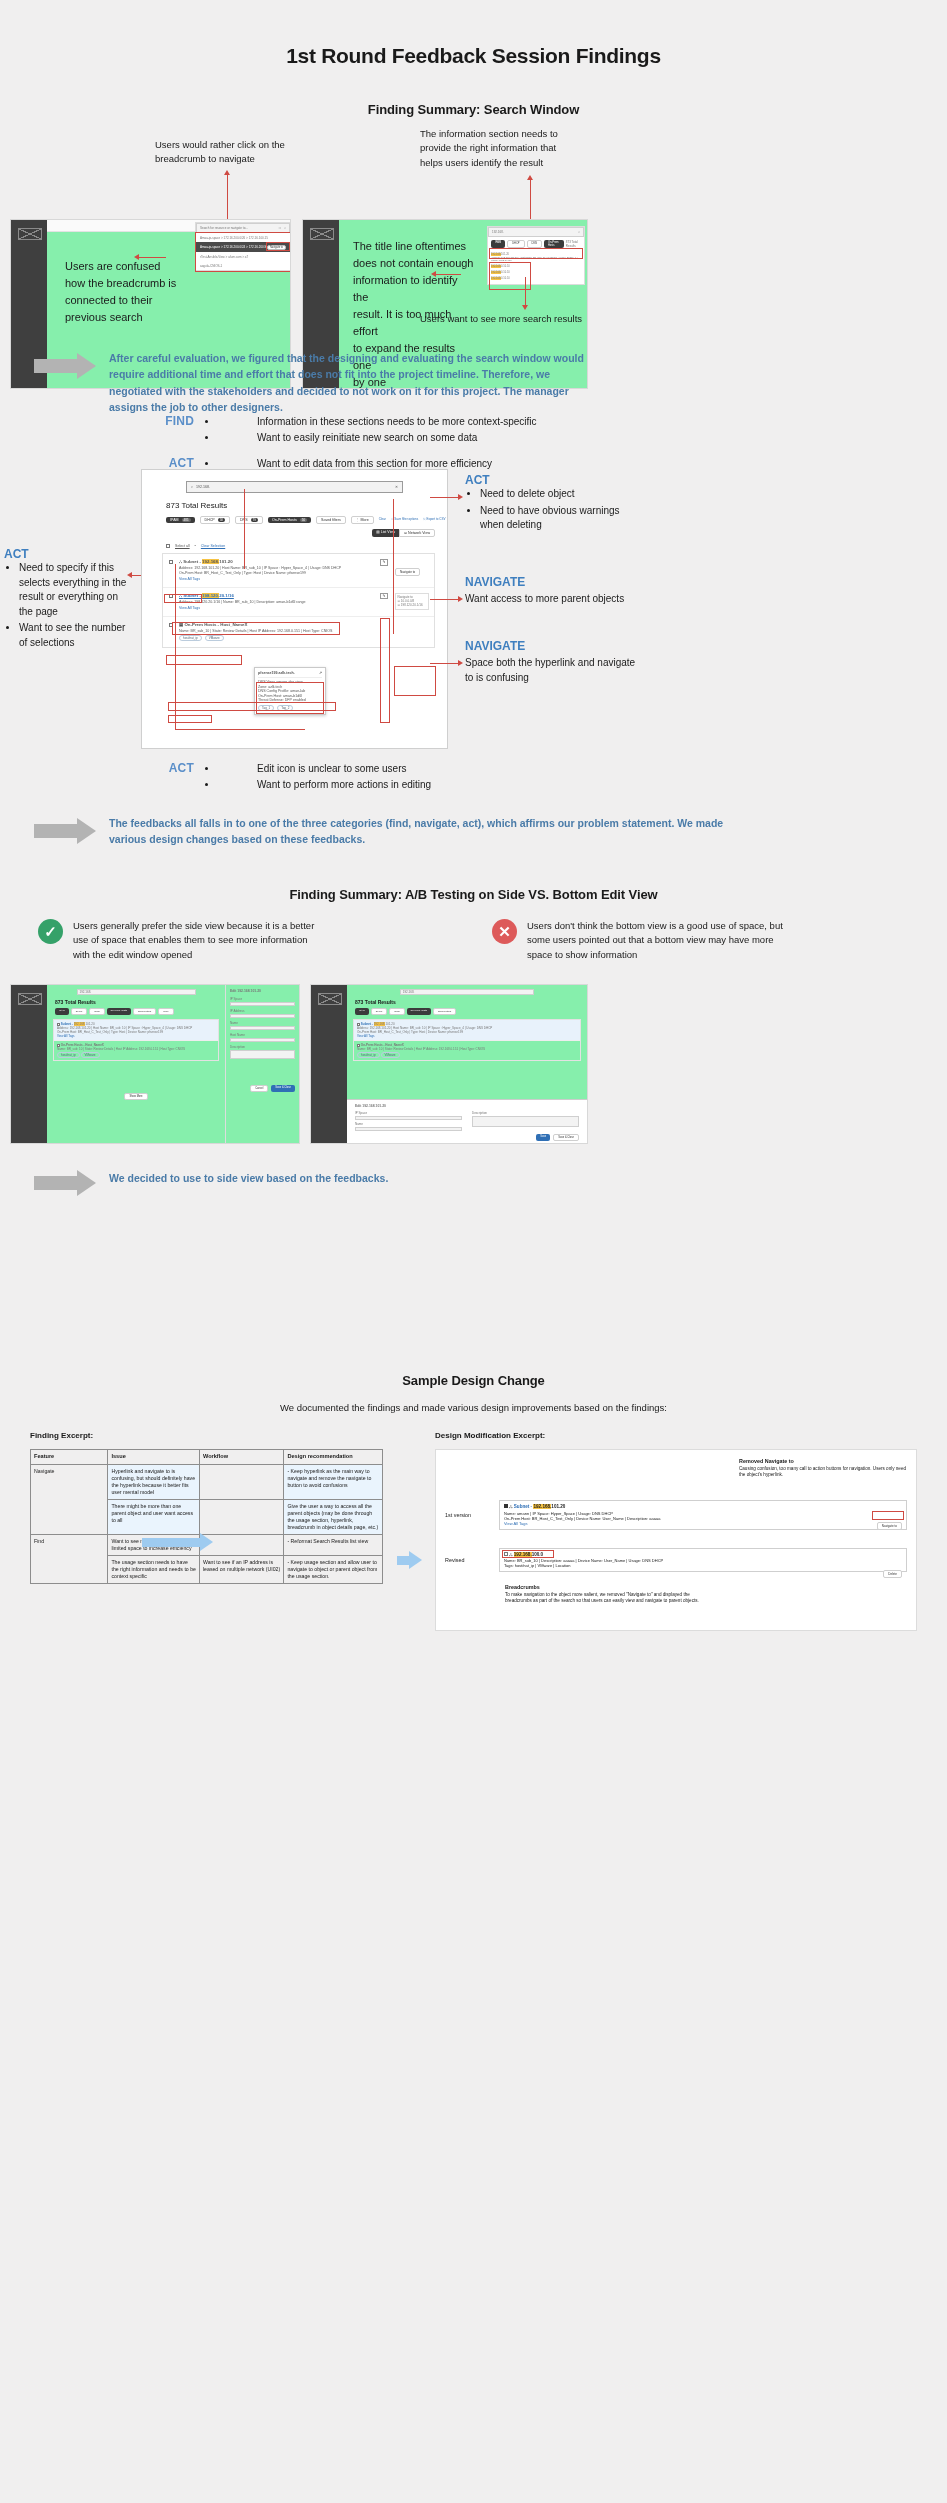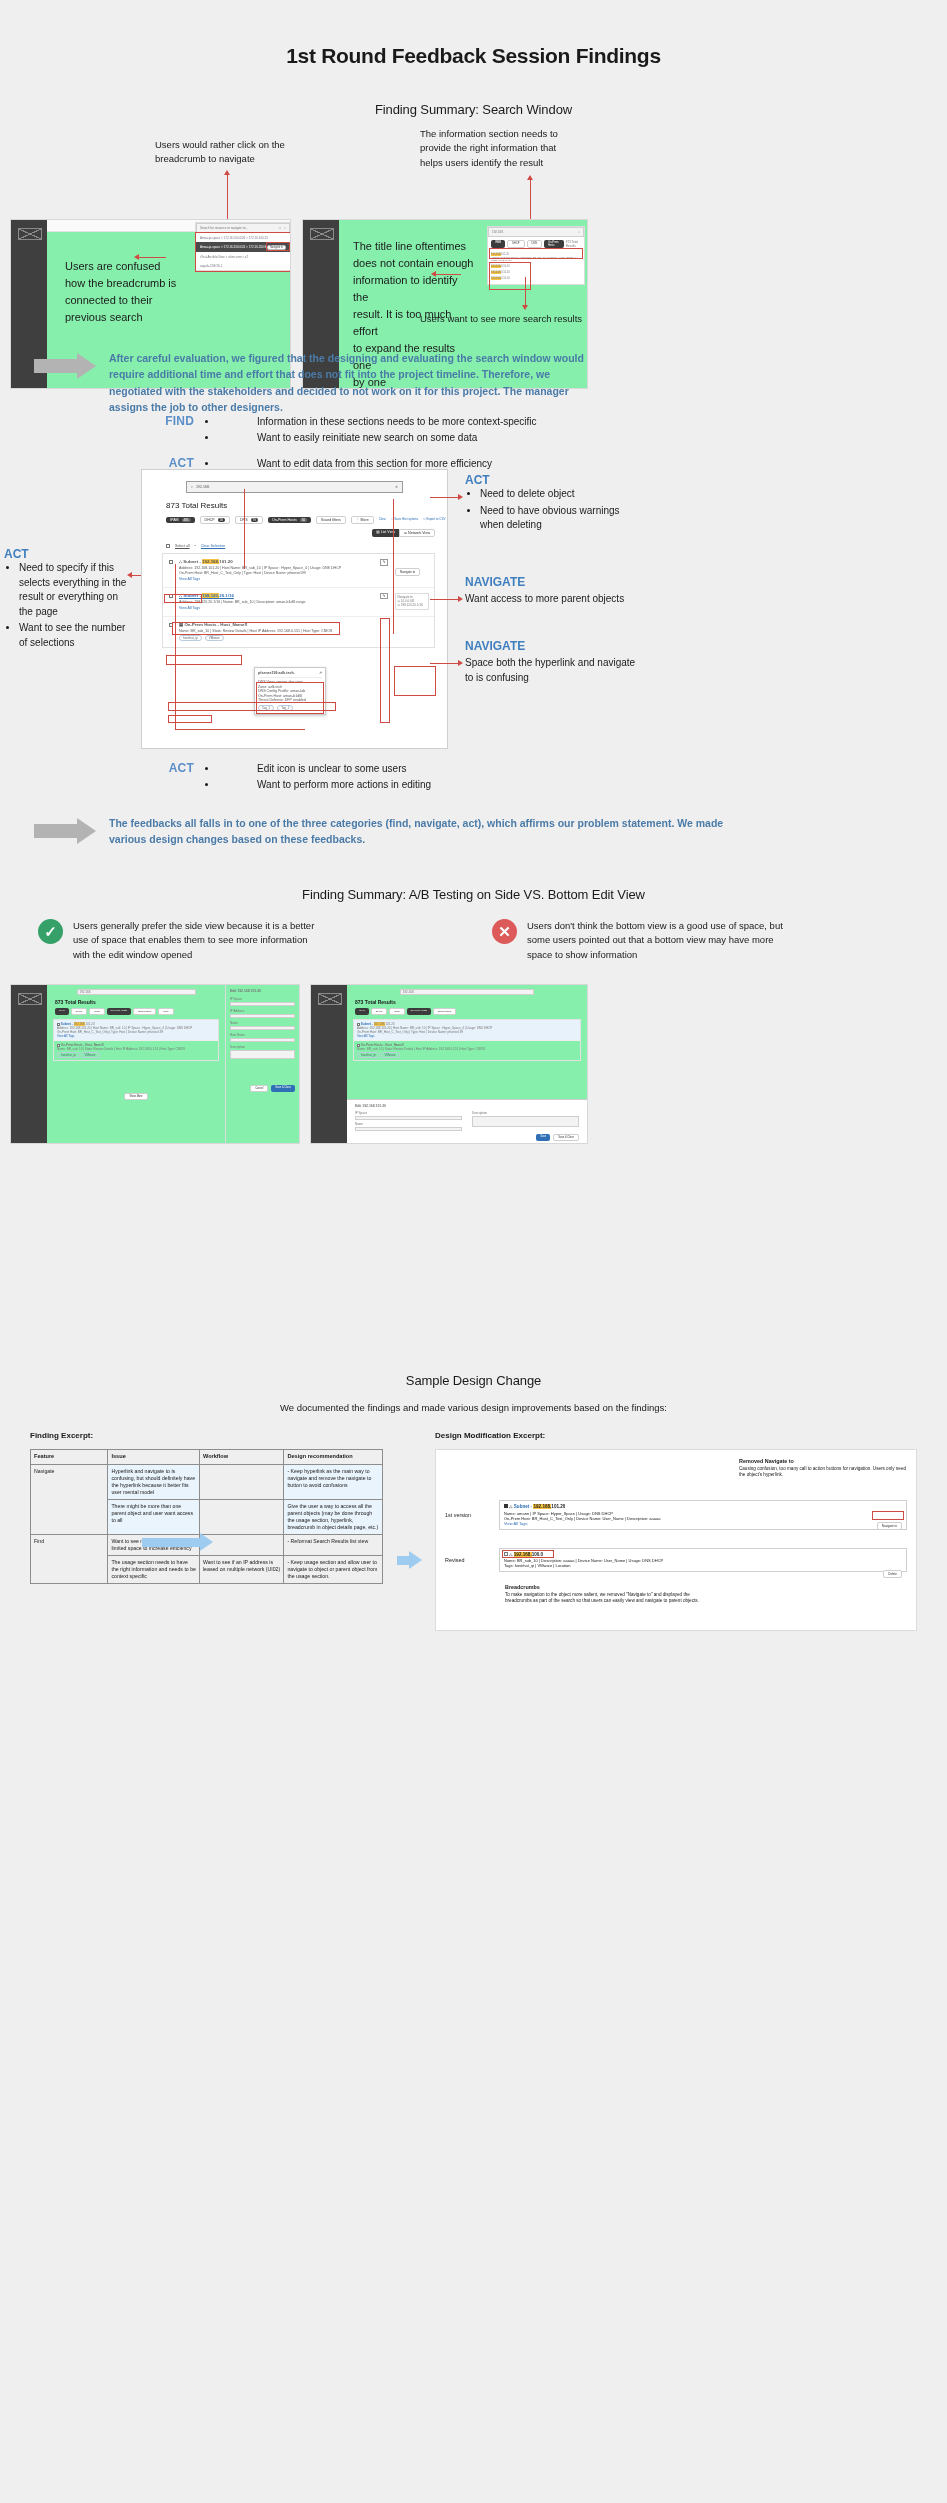--- a/index.html
+++ b/index.html
@@ -15,21 +15,21 @@
     text-align: center;
     font-size: 21px;
     font-weight: bold;
     letter-spacing: -0.3px;
     padding-top: 44px;
   }
 
   .section-title {
     text-align: center;
     font-size: 13px;
-    font-weight: normal;
+    font-weight: bold;
     letter-spacing: -0.1px;
   }
 
   
   .mock {
     background: #ffffff;
     border: 1px solid #d8d8d8;
     position: relative;
     overflow: hidden;
     display: flex;
@@ -564,20 +564,27 @@
           </div>
         </div>
         <div style="display:flex; gap:3px; justify-content:flex-end; margin-top:3px;">
           <span style="background:#2f6fb5; color:#fff; border-radius:2px; padding:1px 4px; font-size:2.6px;">Save</span>
           <span class="pillL" style="font-size:2.6px;">Save &amp; Close</span>
         </div>
       </div>
     </div>
   </div>
 
+  <div class="concl" style="position:absolute; left:34px; top:280px; width:640px;">
+    <div class="fatarrow">
+      <div class="shaft"></div>
+        <div class="head"></div>
+    </div>
+    <div class="blue-para" style="margin-top:3px;">We decided to use to side view based on the feedbacks.</div>
+  </div>
 </div>
 
 <div style="position:relative; margin-top:66px; padding-bottom:50px;">
   <div class="section-title">Sample Design Change</div>
   <div style="text-align:center; font-size:9.5px; margin-top:14px;">We documented the findings and made various design improvements based on the findings:</div>
 
   <div style="display:flex; gap:14px; margin:18px 30px 0 30px;">
 
     <div style="flex:0 0 353px;">
       <div class="subhead">Finding Excerpt:</div>

